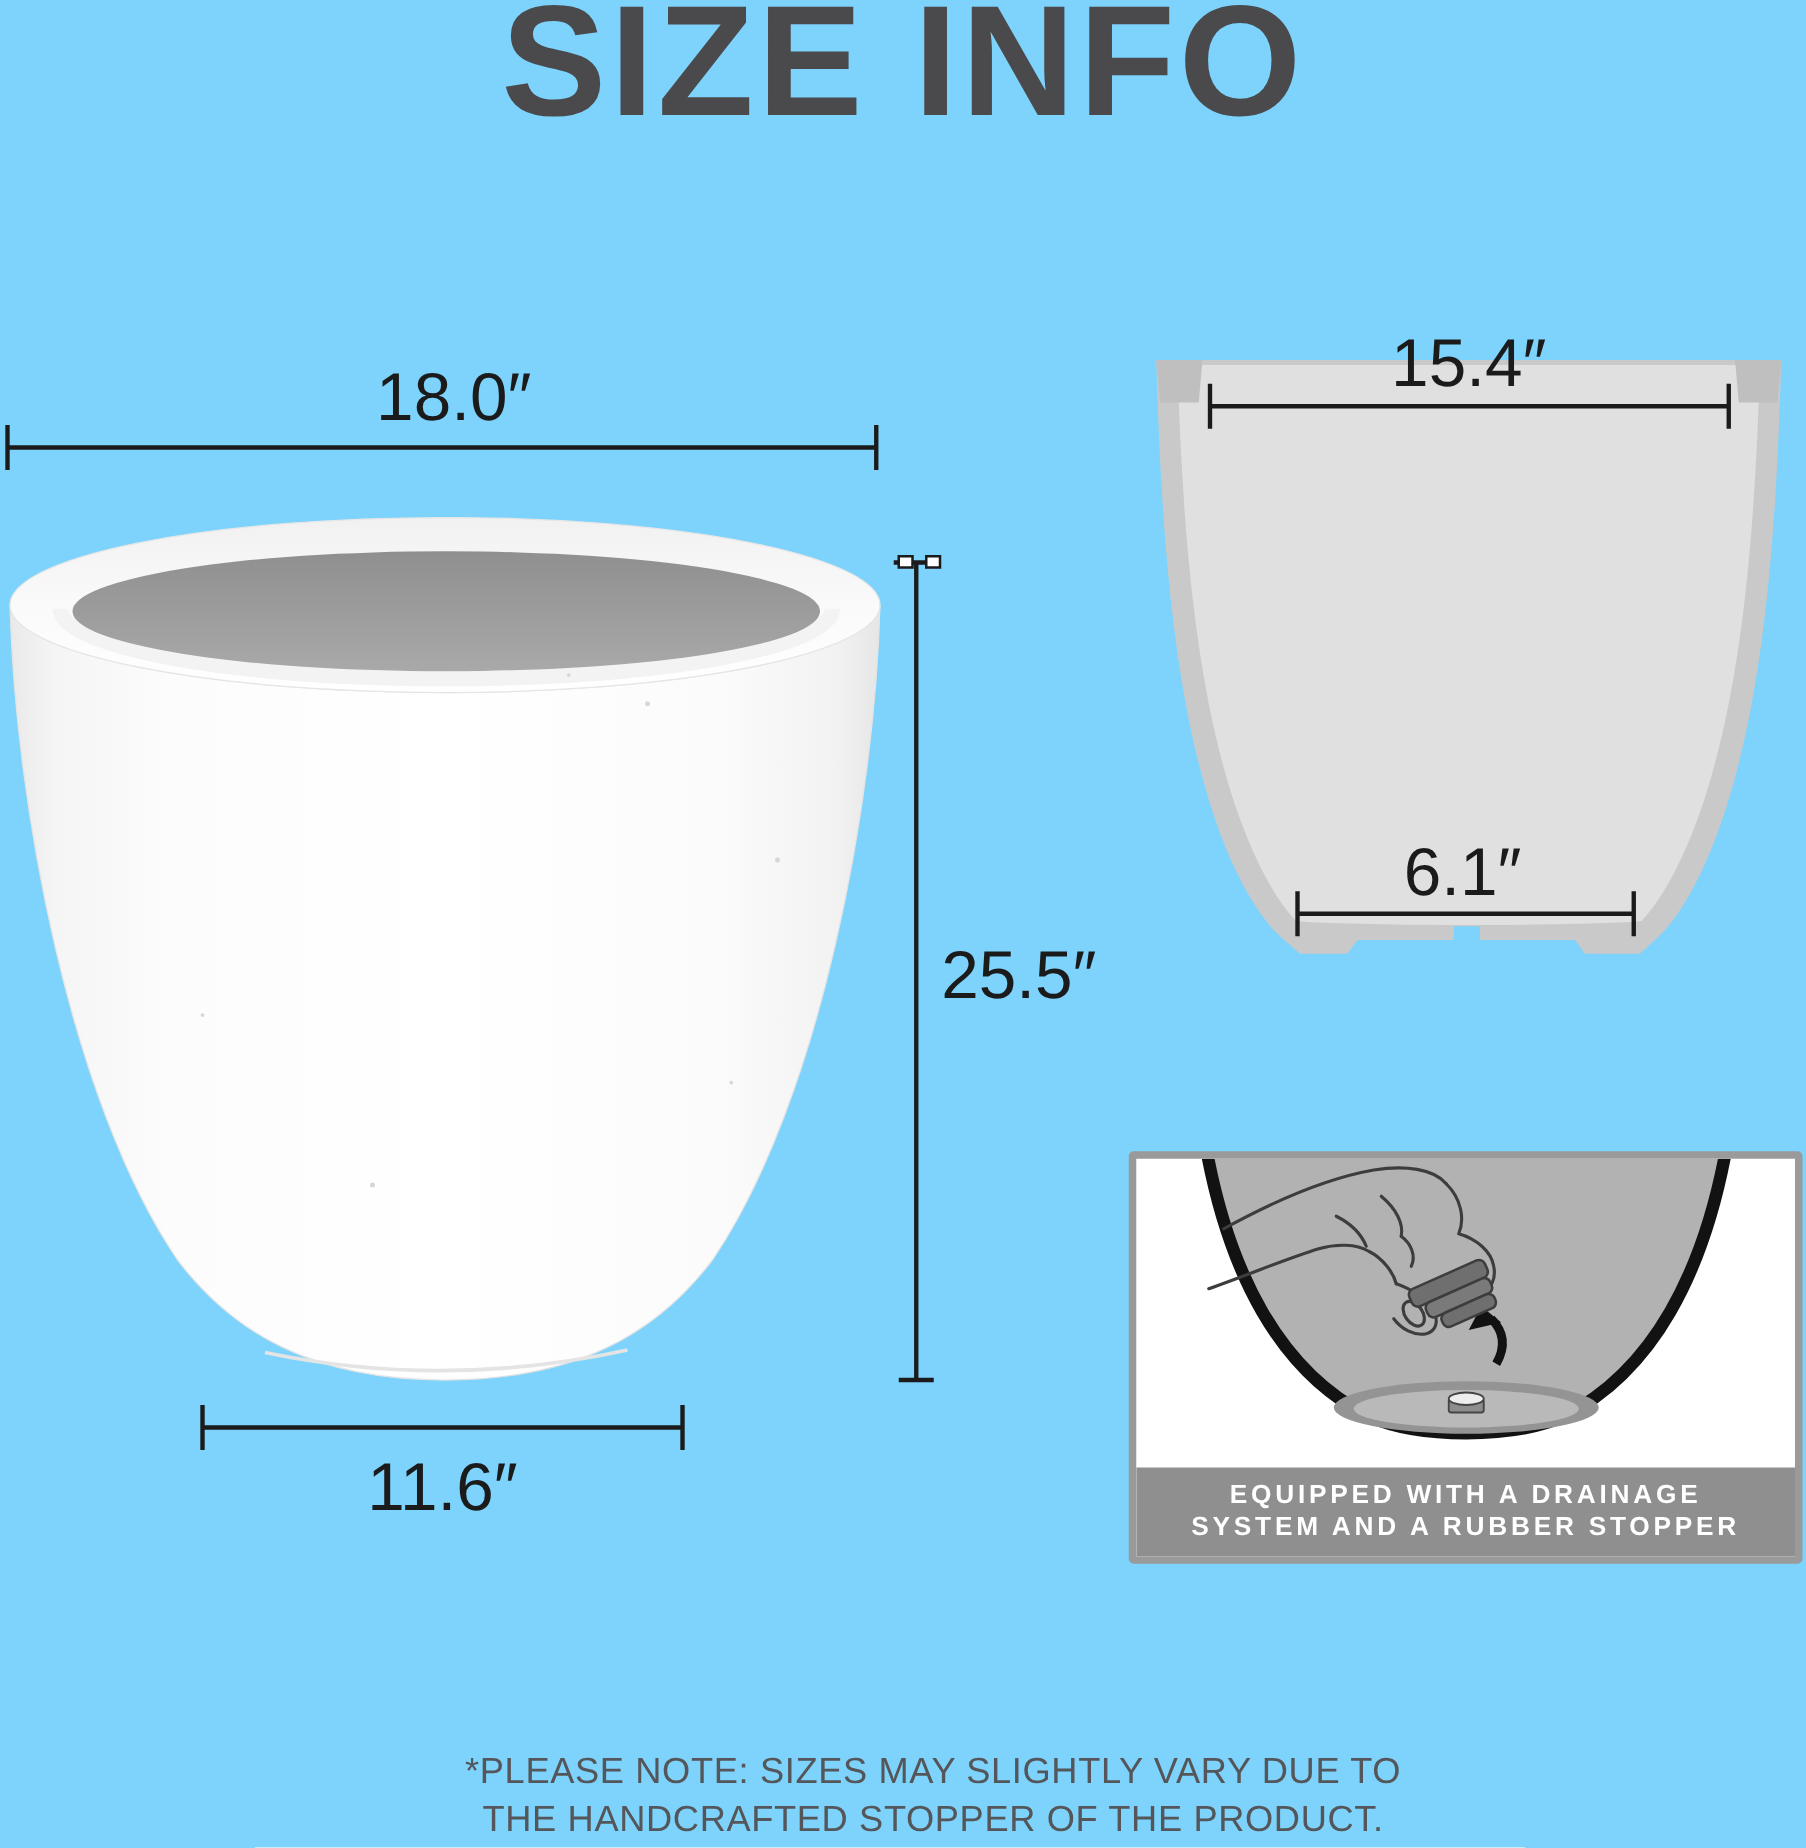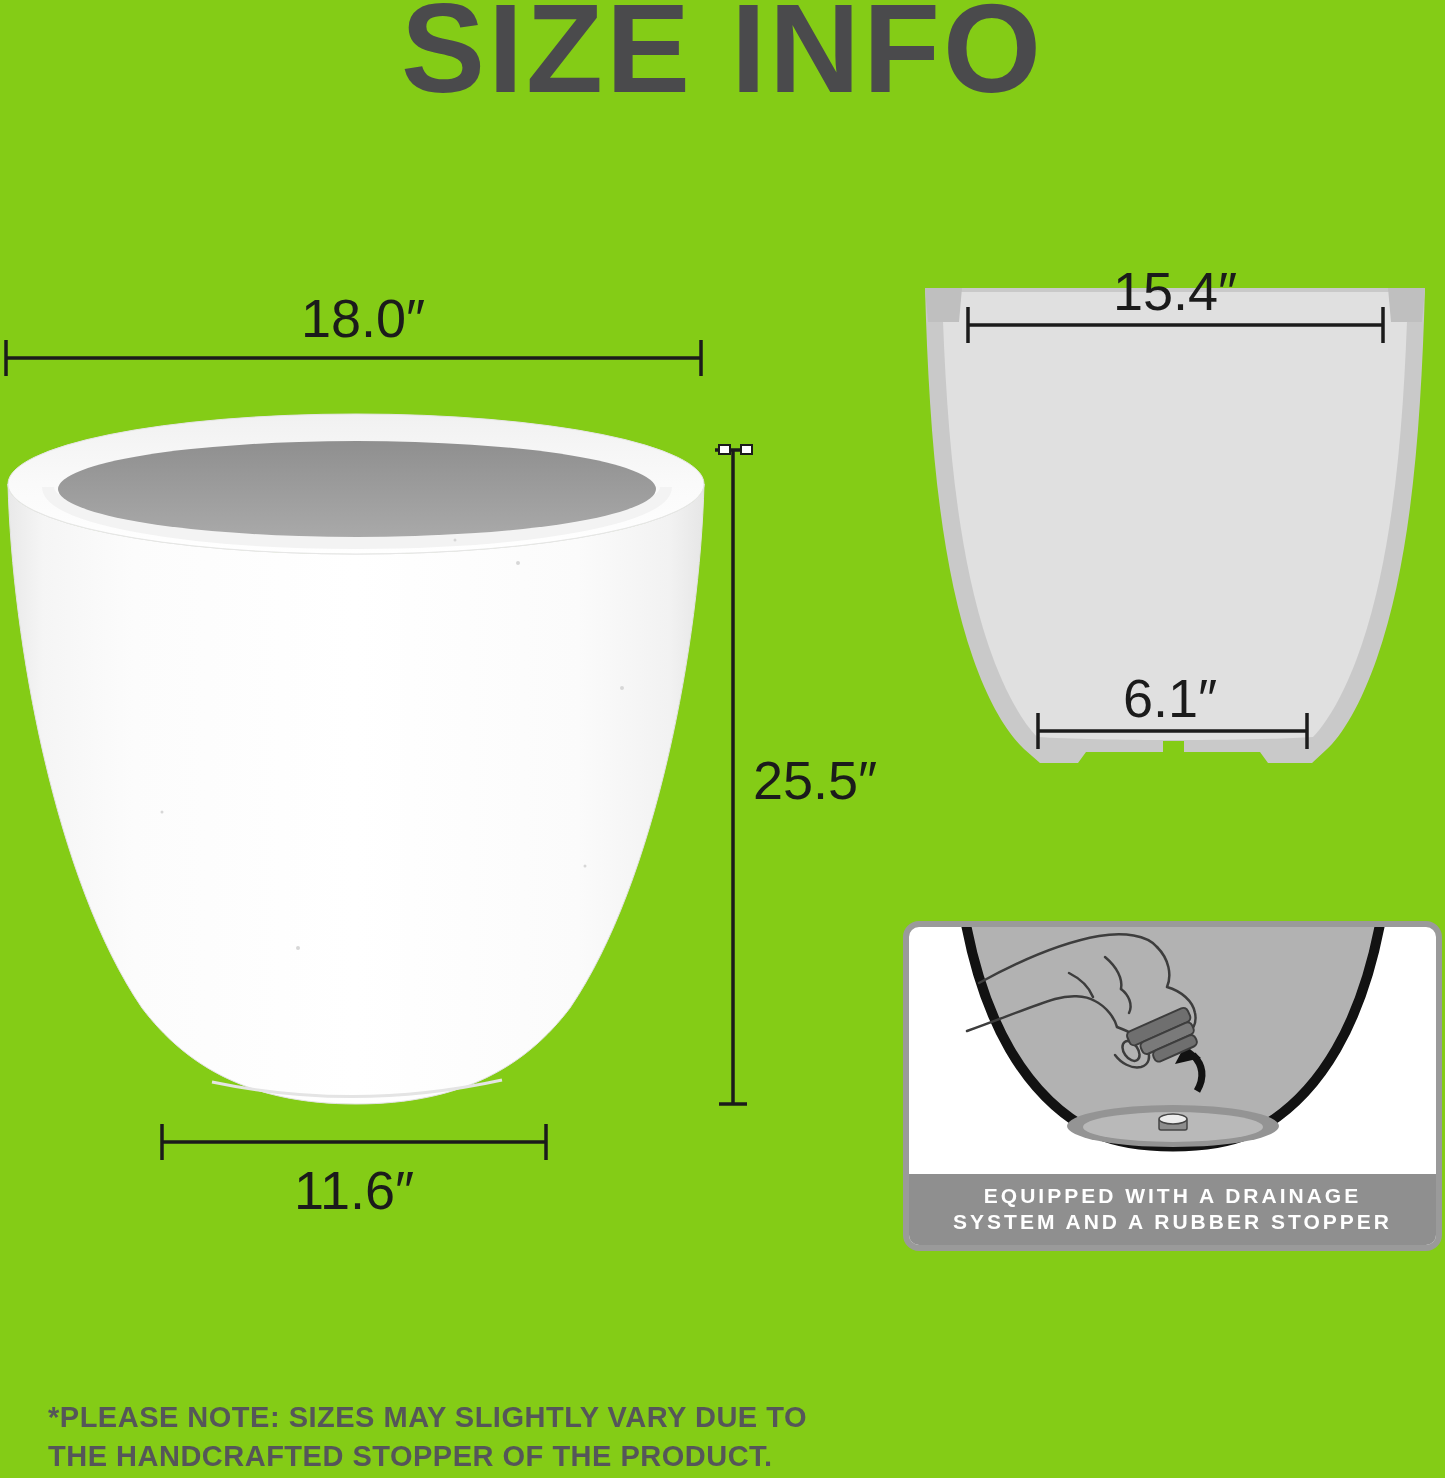--- a/index.html
+++ b/index.html
@@ -1,19 +1,19 @@
 <!DOCTYPE html>
 <html><head>
 <meta charset="utf-8">
 <style>
   html,body{margin:0;padding:0;background:#ffffff;}
   .page{
     position:relative;
     width:1445px;height:1478px;
-    background:#84cc16;
+    background:#7dd3fc;
     font-family:"Liberation Sans", sans-serif;
     overflow:hidden;
   }
   .page-title{
     position:absolute;
     top:-14px;left:0;width:100%;
     text-align:center;
     font-size:126px;
     font-weight:800;
     letter-spacing:3px;
@@ -33,21 +33,21 @@
     line-height:1.0;
     white-space:nowrap;
   }
   .centered{transform:translateX(-50%);}
   .callout{
     position:absolute;
     left:903px;top:921px;
     width:539px;height:330px;
     box-sizing:border-box;
     border:6px solid #9a9a9a;
-    border-radius:16px;
+    border-radius:4px;
     background:#ffffff;
     overflow:hidden;
   }
   .callout svg{position:absolute;left:0;top:0;}
   .callout-banner{
     position:absolute;
     left:0;bottom:0;width:100%;height:71px;
     background:#8f8f8f;
     color:#ffffff;
     text-align:center;
@@ -55,23 +55,23 @@
     font-weight:700;
     letter-spacing:3px;
     line-height:26px;
     padding-top:9px;
     box-sizing:border-box;
     white-space:nowrap;
   }
   .footnote{
     position:absolute;
     left:48px;top:1398px;width:1397px;
-    text-align:left;
+    text-align:center;
     font-size:29px;
-    font-weight:700;
+    font-weight:400;
     letter-spacing:0.5px;
     line-height:39px;
     color:#555659;
   }
   .footnote div{white-space:nowrap;}
 </style>
 </head>
 <body>
 
 <div class="page">

